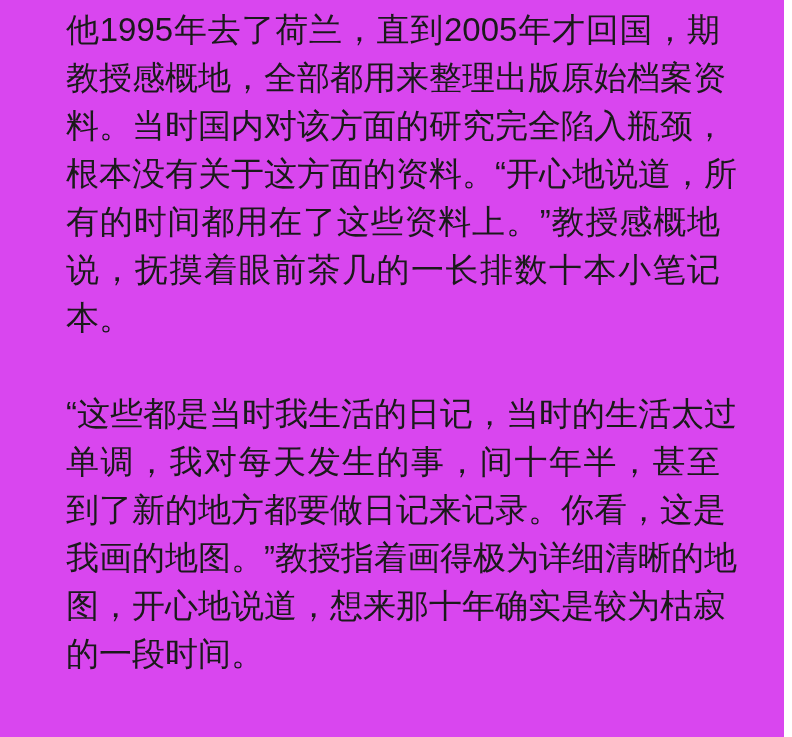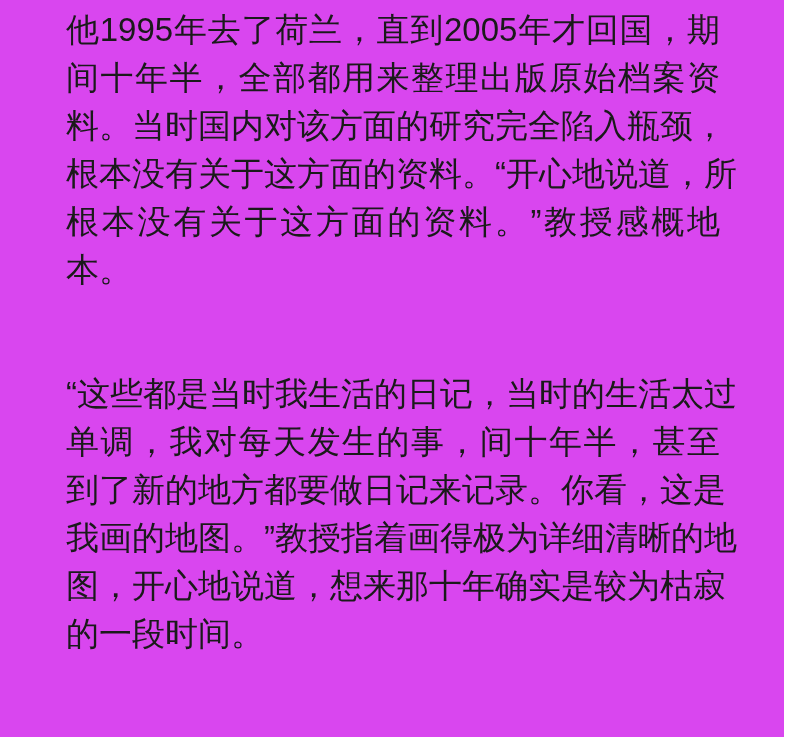--- a/index.html
+++ b/index.html
@@ -15,21 +15,21 @@
     padding: 6px 64px 8px 66px;
     background: #d946ef;
     color: #1a1a1a;
     font-family: "Liberation Sans", sans-serif;
     overflow: hidden;
   }
   .paragraph {
     margin: 0;
   }
   .paragraph + .paragraph {
-    margin-top: 76px;
+    margin-top: 48px;
   }
   .line {
     font-size: 33px;
     line-height: 48px;
     height: 48px;
     white-space: nowrap;
     color: #1a1a1a;
     font-weight: 400;
     letter-spacing: 0;
   }
@@ -42,24 +42,25 @@
     text-align: left;
   }
 </style>
 </head>
 <body>
 
 <div class="page">
 
   <div class="paragraph">
     <div class="line fill">他1995年去了荷兰，直到2005年才回国，期</div>
-    <div class="line fill">间十年半，全部都用来整理出版原始档案资</div>
+    <div class="line fill">教授感概地，全部都用来整理出版原始档案资</div>
     <div class="line fill">料。当时国内对该方面的研究完全陷入瓶颈，</div>
     <div class="line fill">根本没有关于这方面的资料。“开心地说道，所</div>
-    <div class="line fill">根本没有关于这方面的资料。”教授感概地</div>
+    <div class="line fill">有的时间都用在了这些资料上。”教授感概地</div>
+    <div class="line fill">说，抚摸着眼前茶几的一长排数十本小笔记</div>
     <div class="line last">本。</div>
   </div>
 
   <div class="paragraph">
     <div class="line fill">“这些都是当时我生活的日记，当时的生活太过</div>
     <div class="line fill">单调，我对每天发生的事，间十年半，甚至</div>
     <div class="line fill">到了新的地方都要做日记来记录。你看，这是</div>
     <div class="line fill">我画的地图。”教授指着画得极为详细清晰的地</div>
     <div class="line fill">图，开心地说道，想来那十年确实是较为枯寂</div>
     <div class="line last">的一段时间。</div>

